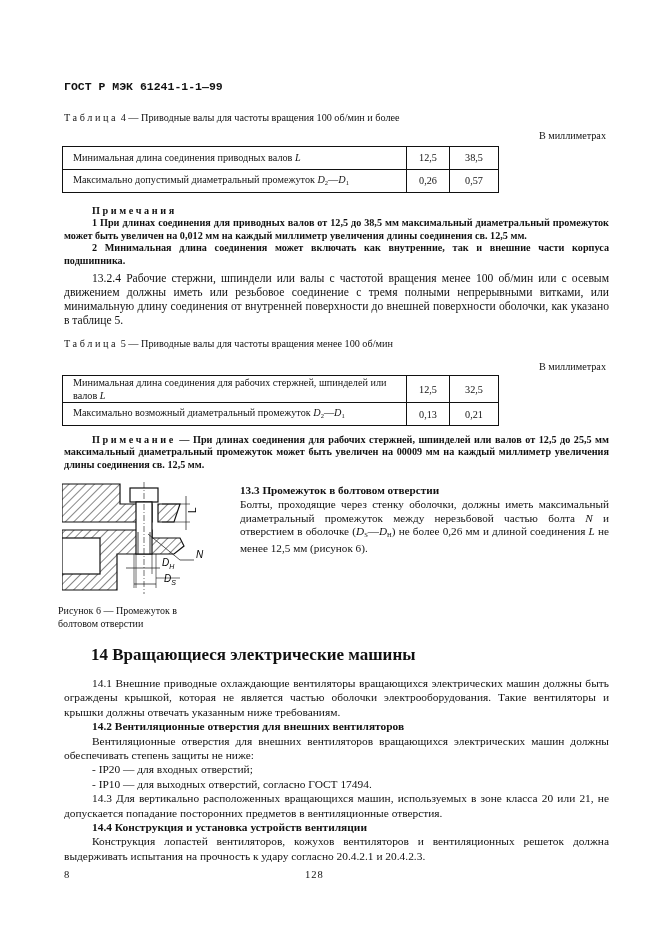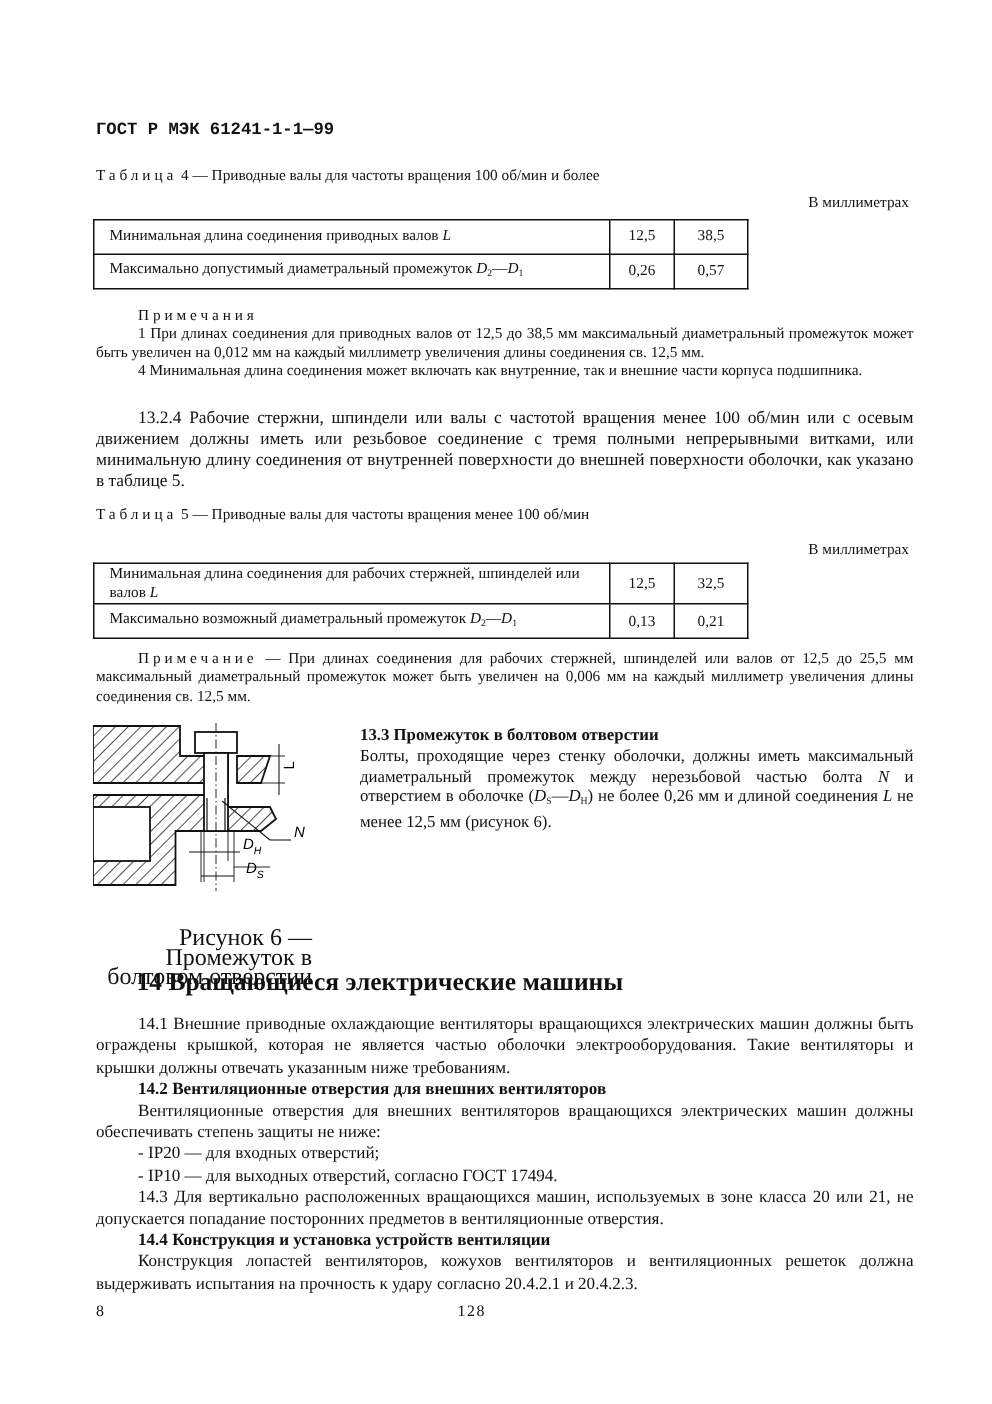--- a/index.html
+++ b/index.html
@@ -20,27 +20,27 @@
     border-collapse: collapse; font-size: 10.2px;
   }
   table.gt td {
     border: 1.2px solid #111; height: 22px; padding: 0 0 0 10px;
   }
   table.gt td.v { width: 42px; text-align: center; padding: 0; }
   table.gt td.v2 { width: 48px; text-align: center; padding: 0; }
   i.sym { font-style: italic; }
   sub { font-size: 6.5px; vertical-align: -2px; }
   .notes { left: 64px; width: 545px; font-size: 10.2px; line-height: 12.4px; text-align: justify; }
-  .notes .ind { text-indent: 28px; }
+  .notes .ind { text-indent: 28px; font-weight: bold; }
   .spaced { letter-spacing: 2.6px; }
   .para { left: 64px; width: 545px; font-size: 11.6px; line-height: 14px; text-align: justify; }
   .para p { margin: 0; text-indent: 28px; }
   .para p.bold { font-weight: bold; }
   .fig { left: 62px; top: 482px; width: 150px; height: 112px; }
-  .figcap { left: 58px; top: 620px; width: 150px; text-align: right; font-size: 16px; line-height: 12.8px; }
+  .figcap { left: 58px; top: 605px; width: 150px; text-align: left; font-size: 10px; line-height: 12.8px; }
   .s133 { left: 240px; top: 484px; width: 369px; font-size: 11.2px; line-height: 13.8px; text-align: justify; }
   .s133 .h { font-weight: bold; margin-left: 0; }
   .s133 p { margin: 0; text-indent: 0; }
   .sec14 { left: 91px; top: 648px; font-weight: bold; font-size: 17px; }
   .footer-left { left: 64px; top: 868px; font-size: 10.6px; }
   .footer-mid { left: 305px; top: 868px; font-size: 10.6px; letter-spacing: 1px; text-align: right; }
 </style>
 </head>
 <body>
 
@@ -61,21 +61,21 @@
     <td><span>Максимально допустимый диаметральный промежуток </span><i class="sym">D</i><sub>2</sub><span>—</span><i class="sym">D</i><sub>1</sub></td>
     <td class="v">0,26</td>
     <td class="v2">0,57</td>
   </tr>
 </tbody>
   </table>
 
 <div class="abs notes" style="top:205px;">
   <div class="ind spaced">Примечания</div>
   <div class="ind">1 При длинах соединения для приводных валов от 12,5 до 38,5 мм максимальный диаметральный промежуток может быть увеличен на 0,012 мм на каждый миллиметр увеличения длины соединения св. 12,5 мм.</div>
-  <div class="ind">4 Минимальная длина соединения может включать как внутренние, так и внешние части корпуса подшипника.</div>
+  <div class="ind">2 Минимальная длина соединения может включать как внутренние, так и внешние части корпуса подшипника.</div>
 </div>
 
 <div class="abs para" style="top:272px;">
   <p>13.2.4 Рабочие стержни, шпиндели или валы с частотой вращения менее 100 об/мин или с осевым движением должны иметь или резьбовое соединение с тремя полными непрерывными витками, или минимальную длину соединения от внутренней поверхности до внешней поверхности оболочки, как указано в таблице 5.</p>
 </div>
 
 <div class="abs tcap" style="top:337px;">
   <span class="sp">Таблица</span><span> 5 — Приводные валы для частоты вращения менее 100 об/мин</span>
 </div>
 <div class="abs units" style="top:360px;">В миллиметрах</div>
@@ -88,21 +88,21 @@
   </tr>
   <tr>
     <td><span>Максимально возможный диаметральный промежуток </span><i class="sym">D</i><sub>2</sub><span>—</span><i class="sym">D</i><sub>1</sub></td>
     <td class="v">0,13</td>
     <td class="v2">0,21</td>
   </tr>
 </tbody>
   </table>
 
 <div class="abs notes" style="top:434px;">
-  <div class="ind"><span class="spaced">Примечание</span><span> — При длинах соединения для рабочих стержней, шпинделей или валов от 12,5 до 25,5 мм максимальный диаметральный промежуток может быть увеличен на 0,006 мм на каждый миллиметр увеличения длины соединения св. 12,5 мм.</span></div>
+  <div class="ind"><span class="spaced">Примечание</span><span> — При длинах соединения для рабочих стержней, шпинделей или валов от 12,5 до 25,5 мм максимальный диаметральный промежуток может быть увеличен на 00009 мм на каждый миллиметр увеличения длины соединения св. 12,5 мм.</span></div>
 </div>
 
 <svg class="abs fig" viewBox="0 0 150 112">
   <defs>
     <pattern id="hatch" width="6" height="6" patternUnits="userSpaceOnUse" patternTransform="rotate(45)">
       <line x1="0" y1="0" x2="0" y2="6" stroke="#111" stroke-width="1"></line>
     </pattern>
   </defs>
 
   <path d="M0,2 L58,2 L58,22 L90,22 L90,40 L0,40 Z" fill="url(#hatch)" stroke="#111" stroke-width="1.2"></path>

